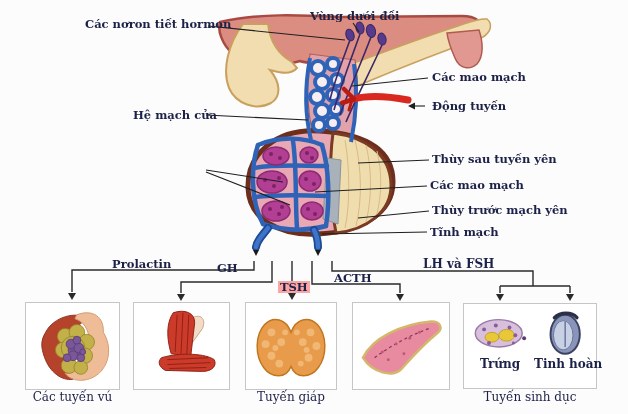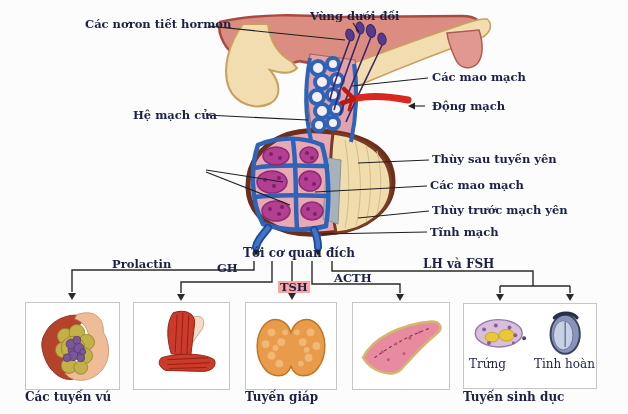--- a/index.html
+++ b/index.html
@@ -13,26 +13,26 @@
     color:#1c2147;white-space:nowrap;letter-spacing:0px;
   }
   .lbl.big{font-size:12px;}
   .lbl.onwhite{background:#fca5a5;padding:0 2px;}
   .obox{
     position:absolute;background:#ffffff;border:1px solid #c6c6c6;
     box-sizing:border-box;
   }
   .obox svg{display:block;width:100%;height:100%;}
   .caption{
+    position:absolute;font-weight:normal;font-size:12px;color:#1c2147;
+    text-align:center;white-space:nowrap;
+  }
+  .inlbl{
     position:absolute;font-weight:bold;font-size:12px;color:#1c2147;
-    white-space:nowrap;
-  }
-  .inlbl{
-    position:absolute;font-weight:normal;font-size:12px;color:#1c2147;
-    white-space:nowrap;
+    text-align:center;white-space:nowrap;
   }
 </style>
 </head>
 <body>
 
 <div class="stage">
 
   <svg class="bgsvg" viewBox="0 0 628 414">
 
     <g>
@@ -178,26 +178,25 @@
       <polygon points="396,294 404,294 400,301"></polygon>
       <polygon points="496,294 504,294 500,301"></polygon>
       <polygon points="566,294 574,294 570,301"></polygon>
     </g>
   </svg>
 
   <div class="lbl" style="left:310px;top:10px">Vùng dưới đồi</div>
   <div class="lbl" style="left:85px;top:18px">Các nơron tiết hormon</div>
   <div class="lbl" style="left:133px;top:109px">Hệ mạch cửa</div>
   <div class="lbl" style="left:432px;top:71px">Các mao mạch</div>
-  <div class="lbl" style="left:432px;top:100px">Động mạch</div>
+  <div class="lbl" style="left:432px;top:100px">Động tuyến</div>
   <div class="lbl" style="left:432px;top:153px">Thùy sau tuyến yên</div>
   <div class="lbl" style="left:430px;top:179px">Các mao mạch</div>
   <div class="lbl" style="left:432px;top:204px">Thùy trước mạch yên</div>
   <div class="lbl" style="left:430px;top:226px">Tĩnh mạch</div>
-  <div class="lbl big" style="left:243px;top:247px">Tới cơ quan đích</div>
 
   <div class="lbl" style="left:112px;top:258px">Prolactin</div>
   <div class="lbl" style="left:217px;top:262px">GH</div>
   <div class="lbl onwhite" style="left:278px;top:281px">TSH</div>
   <div class="lbl" style="left:334px;top:272px">ACTH</div>
   <div class="lbl big" style="left:423px;top:258px">LH và FSH</div>
 
   <div class="obox" style="left:25px;top:302px;width:95px;height:88px">
     <svg viewBox="0 0 95 88">
       <path d="M20,30 C28,14 52,8 62,16 C54,22 46,30 42,42 C38,56 40,70 48,78 C36,80 24,70 19,56 C15,45 15,38 20,30 Z" fill="#b5432c" stroke="#8e2e1e" stroke-width="1"></path>

